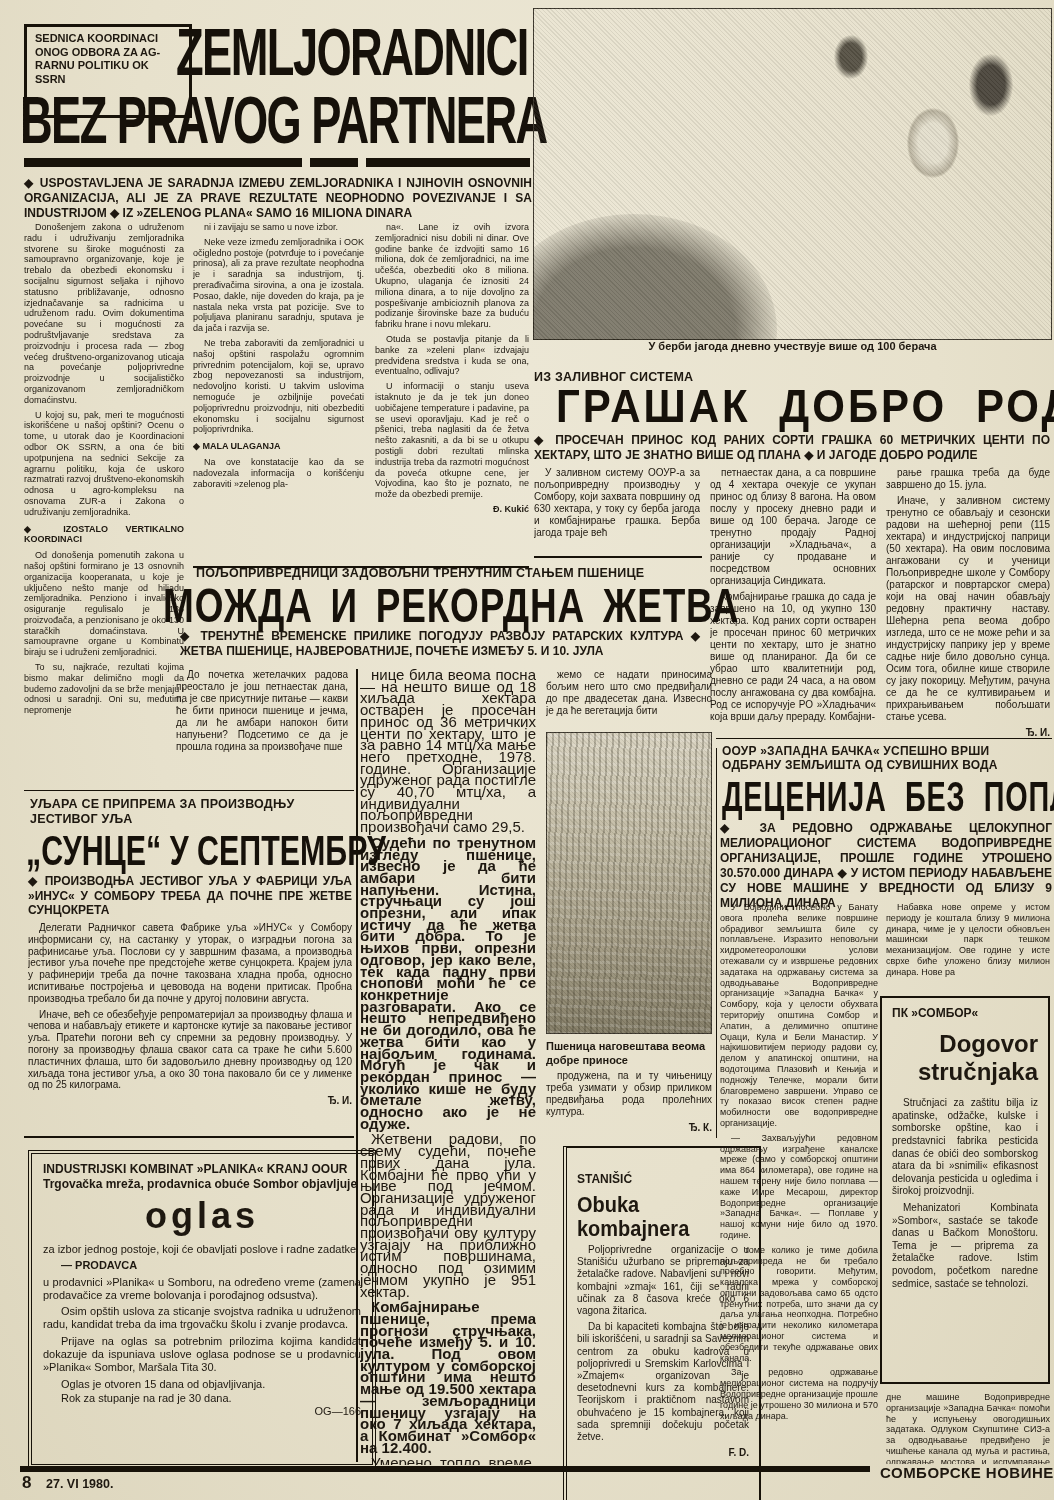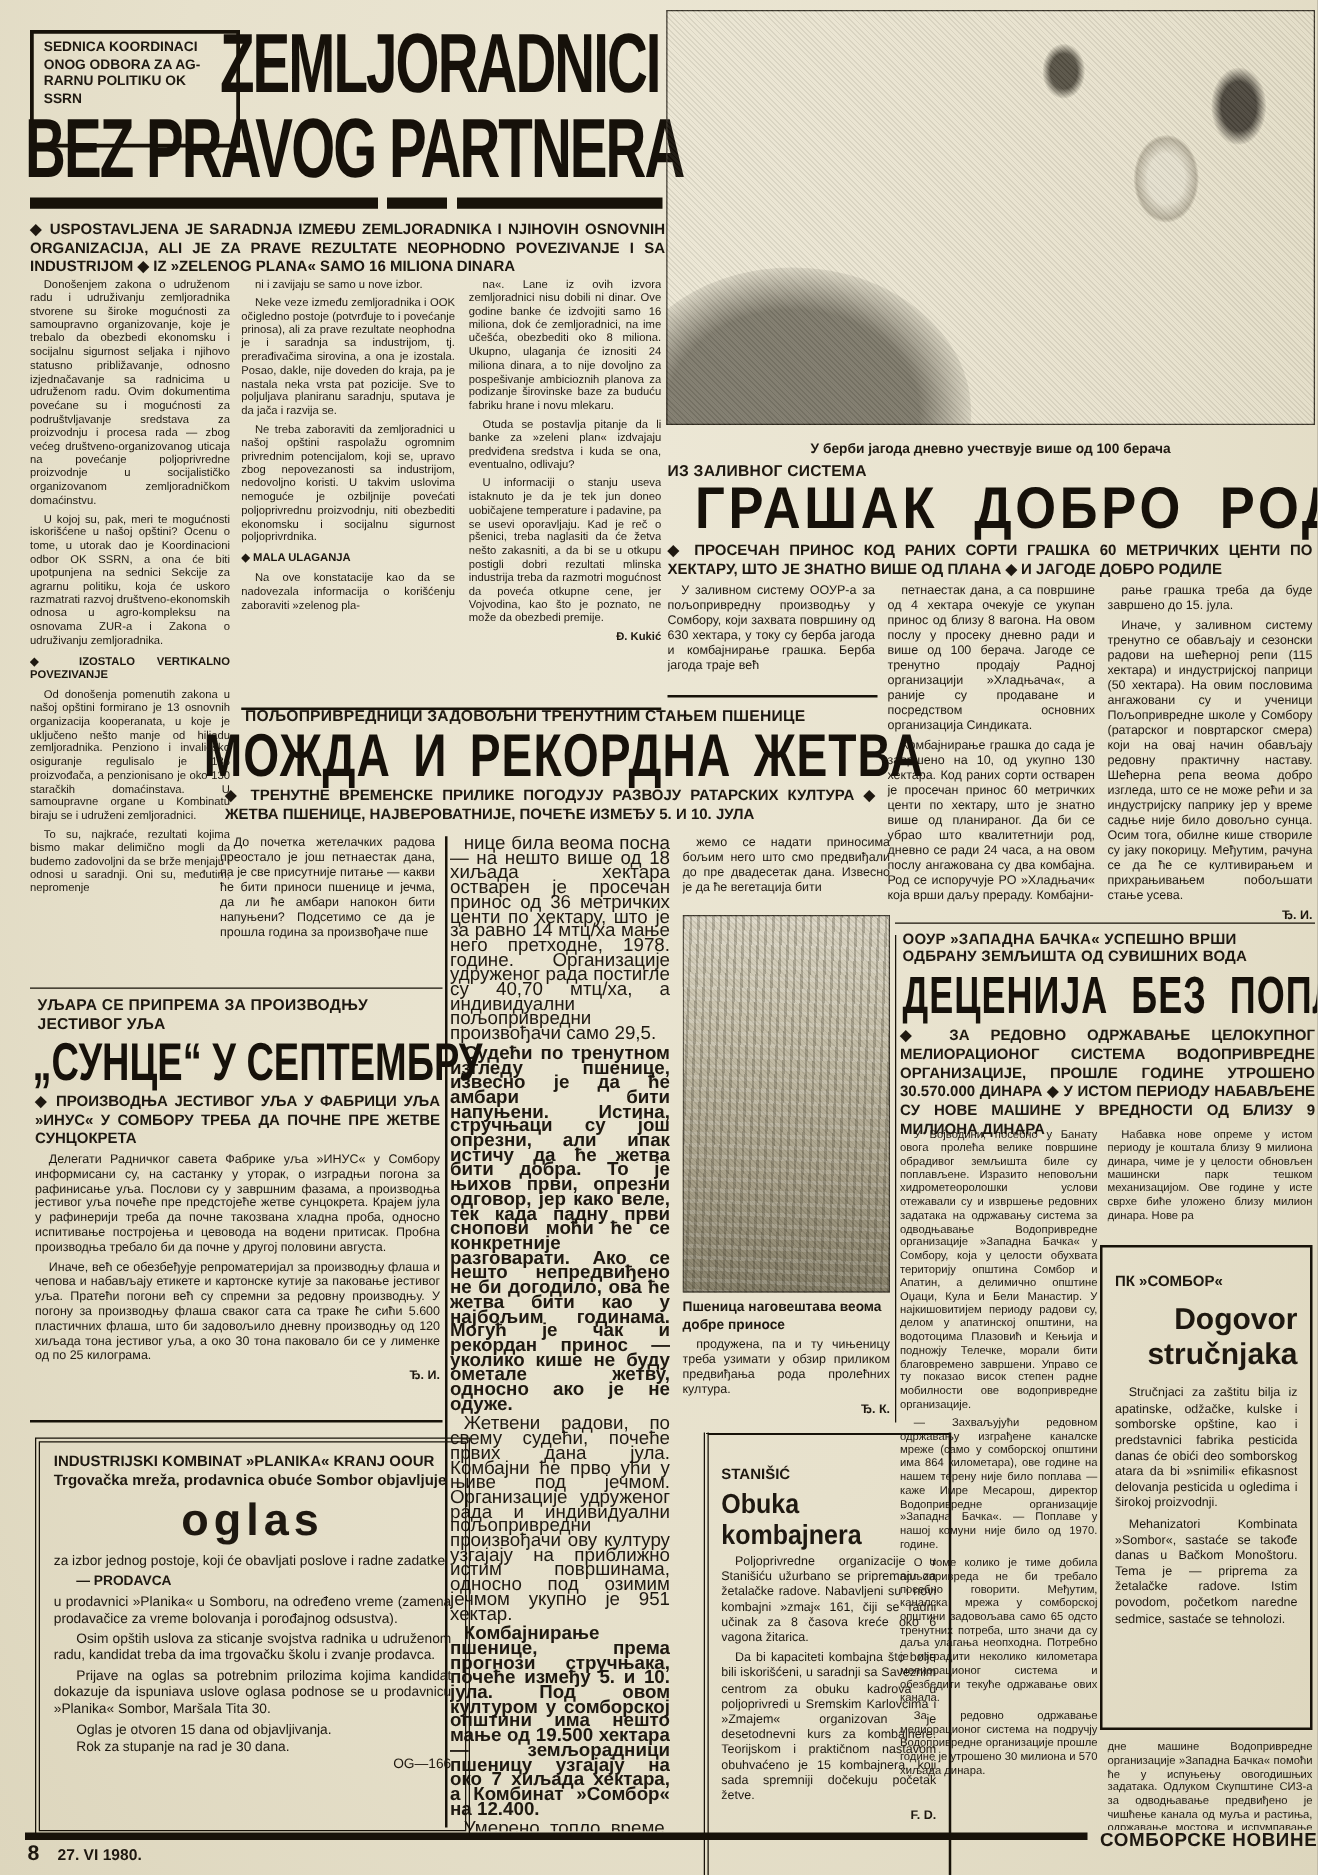--- a/index.html
+++ b/index.html
@@ -44,26 +44,26 @@
   <div class="photo" style="left:533px;top:8px;width:519px;height:332px;background:
         linear-gradient(168deg, rgba(20,16,8,.38) 0%, rgba(20,16,8,.08) 35%, rgba(255,255,255,.05) 60%),
         repeating-linear-gradient(113deg, #79735f 0 16px, #8f897а 16px 30px, #645e4c 30px 48px),
         repeating-linear-gradient(113deg, #7a7460 0 16px, #908a7b 16px 30px, #655f4d 30px 48px);">
     <div class="blob" style="left:72%;top:30%;width:52px;height:70px;background:radial-gradient(#e4dfcd 0 40%,#b7b09c 65%,transparent 72%);"></div>
     <div class="blob" style="left:84%;top:14%;width:44px;height:62px;background:radial-gradient(#4b463c 0 45%,transparent 72%);"></div>
     <div class="blob" style="left:58%;top:8%;width:34px;height:44px;background:radial-gradient(#565144 0 45%,transparent 72%);"></div>
     <div class="blob" style="left:-8%;top:62%;width:55%;height:70%;background:radial-gradient(rgba(35,31,20,.55) 0 50%,transparent 75%);"></div>
     <div class="grain"></div>
   </div>
-  <div class="art cap" style="left:533px;top:353px;width:519px;">У берби јагода дневно учествује више од 100 берача</div>
+  <div class="art cap" style="left:533px;top:340px;width:519px;">У берби јагода дневно учествује више од 100 берача</div>
 
   <div class="art col f9" style="left:24px;top:222px;width:160px;height:578px;">
     <p>Donošenjem zakona o udruženom radu i udruživanju zemljoradnika stvorene su široke mogućnosti za samoupravno organizovanje, koje je trebalo da obezbedi ekonomsku i socijalnu sigurnost seljaka i njihovo statusno približavanje, odnosno izjednačavanje sa radnicima u udruženom radu. Ovim dokumentima povećane su i mogućnosti za podruštvljavanje sredstava za proizvodnju i procesa rada — zbog većeg društveno-organizovanog uticaja na povećanje poljoprivredne proizvodnje u socijalističko organizovanom zemljoradničkom domaćinstvu.</p>
     <p>U kojoj su, pak, meri te mogućnosti iskorišćene u našoj opštini? Ocenu o tome, u utorak dao je Koordinacioni odbor OK SSRN, a ona će biti upotpunjena na sednici Sekcije za agrarnu politiku, koja će uskoro razmatrati razvoj društveno-ekonomskih odnosa u agro-kompleksu na osnovama ZUR-a i Zakona o udruživanju zemljoradnika.</p>
-    <p class="sub">◆ IZOSTALO VERTIKALNO POVEZIVANJE</p>
+    <p class="sub">◆ IZOSTALO VERTIKALNO KOORDINACI</p>
     <p>Od donošenja pomenutih zakona u našoj opštini formirano je 13 osnovnih organizacija kooperanata, u koje je uključeno nešto manje od hiljadu zemljoradnika. Penziono i invalidsko osiguranje regulisalo je 136 proizvođača, a penzionisano je oko 130 staračkih domaćinstava. U samoupravne organe u Kombinatu biraju se i udruženi zemljoradnici.</p>
     <p>To su, najkraće, rezultati kojima bismo makar delimično mogli da budemo zadovoljni da se brže menjaju i odnosi u saradnji. Oni su, međutim, nepromenje</p>
   </div>
   <div class="art col f9" style="left:193px;top:222px;width:171px;height:340px;">
     <p>ni i zavijaju se samo u nove izbor.</p>
     <p>Neke veze između zemljoradnika i OOK očigledno postoje (potvrđuje to i povećanje prinosa), ali za prave rezultate neophodna je i saradnja sa industrijom, tj. prerađivačima sirovina, a ona je izostala. Posao, dakle, nije doveden do kraja, pa je nastala neka vrsta pat pozicije. Sve to poljuljava planiranu saradnju, sputava je da jača i razvija se.</p>
     <p>Ne treba zaboraviti da zemljoradnici u našoj opštini raspolažu ogromnim privrednim potencijalom, koji se, upravo zbog nepovezanosti sa industrijom, nedovoljno koristi. U takvim uslovima nemoguće je ozbiljnije povećati poljoprivrednu proizvodnju, niti obezbediti ekonomsku i socijalnu sigurnost poljoprivrdnika.</p>
     <p class="sub">◆ MALA ULAGANJA</p>
     <p>Na ove konstatacije kao da se nadovezala informacija o korišćenju zaboraviti »zelenog pla-</p>
   </div>
@@ -168,21 +168,21 @@
   <div class="art col f9" style="left:720px;top:902px;width:158px;height:562px;">
     <p>У Војводини, посебно у Банату овога пролећа велике површине обрадивог земљишта биле су поплављене. Изразито неповољни хидрометеоролошки услови отежавали су и извршење редовних задатака на одржавању система за одводњавање Водопривредне организације »Западна Бачка« у Сомбору, која у целости обухвата територију општина Сомбор и Апатин, а делимично општине Оџаци, Кула и Бели Манастир. У најкишовитијем периоду радови су, делом у апатинској општини, на водотоцима Плазовић и Кењија и подножју Телечке, морали бити благовремено завршени. Управо се ту показао висок степен радне мобилности ове водопривредне организације.</p>
     <p>— Захваљујући редовном одржавању изграђене каналске мреже (само у сомборској општини има 864 километара), ове године на нашем терену није било поплава — каже Имре Месарош, директор Водопривредне организације »Западна Бачка«. — Поплаве у нашој комуни није било од 1970. године.</p>
     <p>О томе колико је тиме добила пољопривреда не би требало посебно говорити. Међутим, каналска мрежа у сомборској општини задовољава само 65 одсто тренутних потреба, што значи да су даља улагања неопходна. Потребно је изградити неколико километара мелиорационог система и обезбедити текуће одржавање ових канала.</p>
     <p>За редовно одржавање мелиорационог система на подручју Водопривредне организације прошле године је утрошено 30 милиона и 570 хиљада динара.</p>
   </div>
   <div class="art col f9" style="left:886px;top:902px;width:164px;height:88px;">
     <p>Набавка нове опреме у истом периоду је коштала близу 9 милиона динара, чиме је у целости обновљен машински парк тешком механизацијом. Ове године у исте сврхе биће уложено близу милион динара. Нове ра</p>
   </div>
 
-  <div class="box" style="left:880px;top:996px;width:170px;height:388px;padding:20px 10px;overflow:hidden;box-sizing:border-box;">
+  <div class="box" style="left:880px;top:996px;width:170px;height:388px;padding:8px 10px;overflow:hidden;box-sizing:border-box;">
     <div style="font-weight:bold;font-size:12px;">ПК »СОМБОР«</div>
     <div style="font-weight:bold;font-size:24px;line-height:1.15;text-align:right;margin:10px 0 12px;">Dogovor stručnjaka</div>
     <div class="col" style="position:static;width:auto;height:auto;font-size:10px;line-height:12.6px;">
       <p>Stručnjaci za zaštitu bilja iz apatinske, odžačke, kulske i somborske opštine, kao i predstavnici fabrika pesticida danas će obići deo somborskog atara da bi »snimili« efikasnost delovanja pesticida u ogledima i širokoj proizvodnji.</p>
       <p>Mehanizatori Kombinata »Sombor«, sastaće se takođe danas u Bačkom Monoštoru. Tema je — priprema za žetalačke radove. Istim povodom, početkom naredne sedmice, sastaće se tehnolozi.</p>
     </div>
   </div>
   <div class="art col f9" style="left:886px;top:1392px;width:164px;height:72px;">
     <p class="nf" style="text-indent:0;">дне машине Водопривредне организације »Западна Бачка« помоћи ће у испуњењу овогодишњих задатака. Одлуком Скупштине СИЗ-а за одводњавање предвиђено је чишћење канала од муља и растиња, одржавање мостова и испумпавање воде из канала.</p>
   </div>

